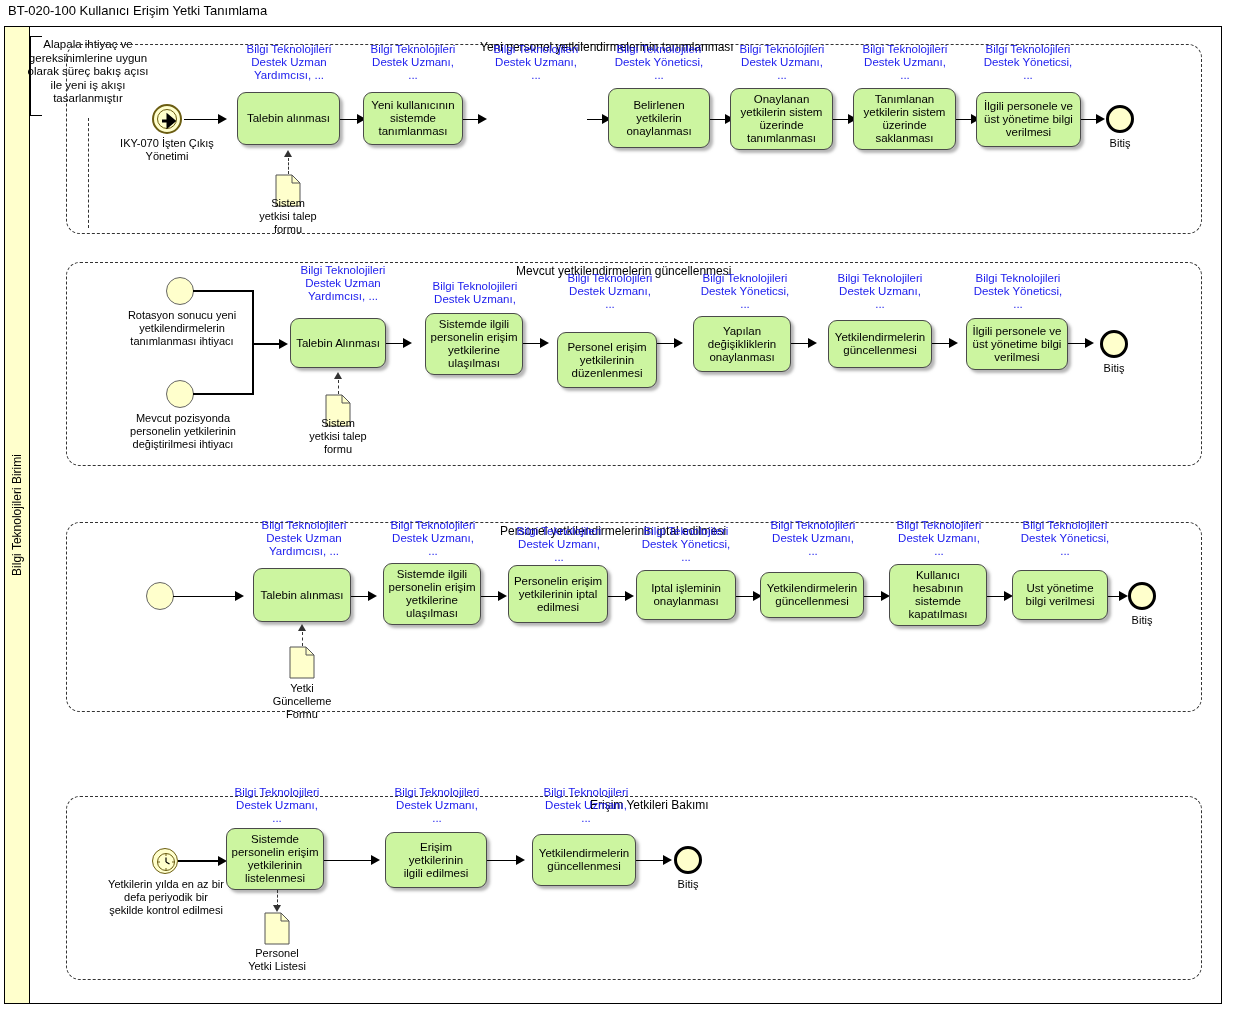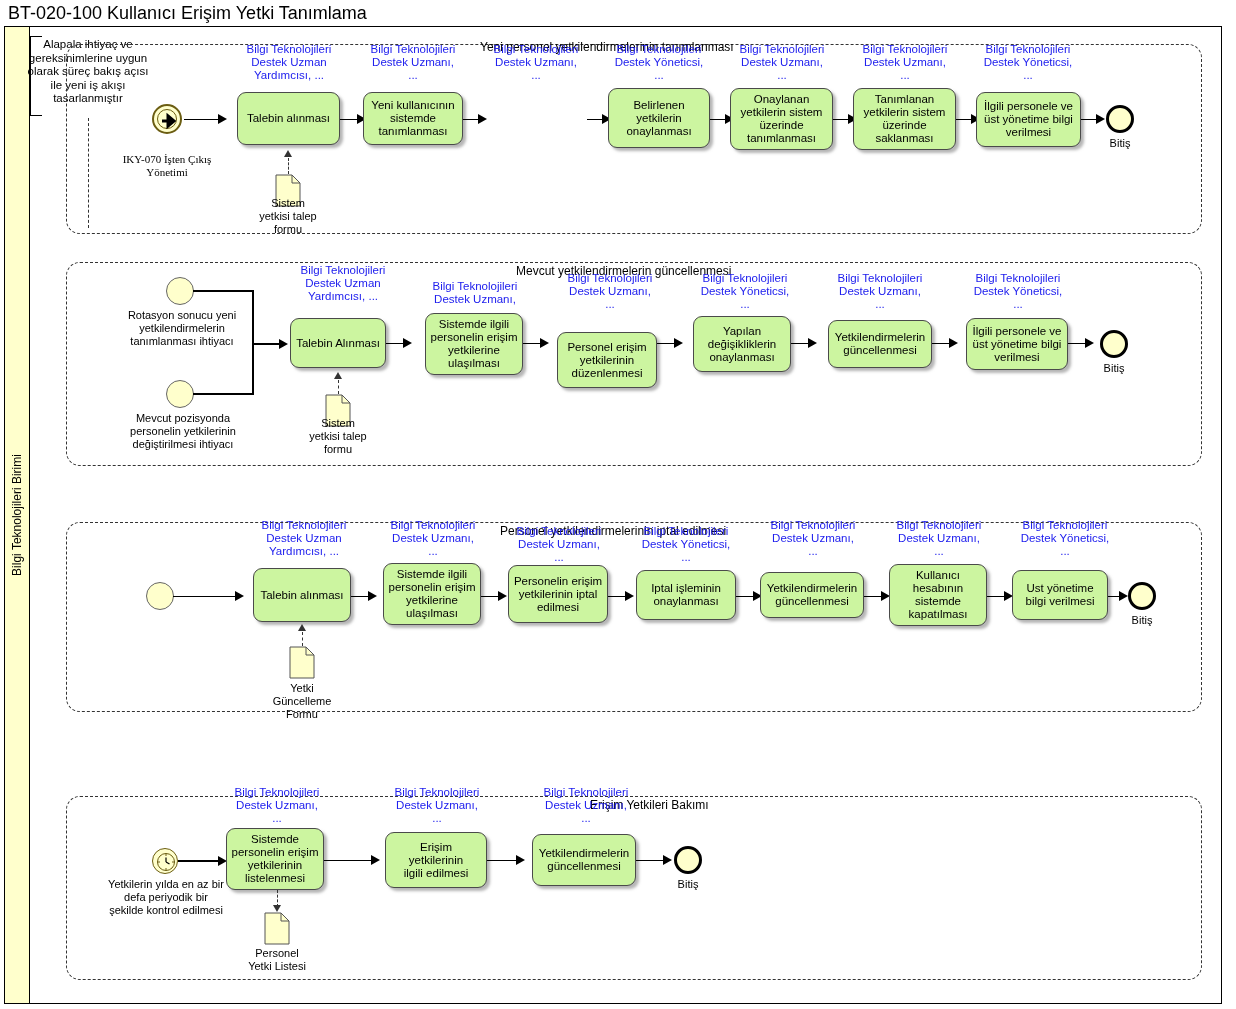--- a/index.html
+++ b/index.html
@@ -1,20 +1,20 @@
 <!DOCTYPE html>
 <html><head>
 <meta charset="utf-8">
 <style>
   html,body{margin:0;padding:0;background:#ffffff;}
   body{font-family:"Liberation Sans","DejaVu Sans",sans-serif;}
   #canvas{position:relative;width:1236px;height:1009px;overflow:hidden;background:#fff;}
 
   
-  .title{position:absolute;left:8px;top:3px;font-size:18px;color:#000;white-space:nowrap;}
+  .title{position:absolute;left:8px;top:3px;font-size:13px;color:#000;white-space:nowrap;}
 
   
   .pool{position:absolute;left:4px;top:26px;width:1218px;height:978px;border:1px solid #000;box-sizing:border-box;background:#fff;}
   .lane-head{position:absolute;left:5px;top:27px;width:25px;height:976px;background:#ffffcc;border-right:1px solid #000;box-sizing:border-box;}
   .lane-head span{position:absolute;left:50%;top:50%;transform:translate(-50%,-50%) rotate(-90deg);white-space:nowrap;font-size:12px;color:#000;}
 
   
   .group{position:absolute;border:1px dashed #333;border-radius:14px;box-sizing:border-box;background:transparent;}
   .group-title{position:absolute;font-size:12px;color:#000;white-space:nowrap;background:transparent;}
 
@@ -77,21 +77,21 @@
 
   <div class="group" style="left:66px;top:44px;width:1136px;height:190px;"></div>
   <div class="group-title" style="left:480px;top:40px;">Yeni personel yetkilendirmelerinin tanımlanması</div>
 
   <div class="ev ev-msg" style="left:152px;top:104px;width:30px;height:30px;">
     <div class="inner"></div>
     <svg width="30" height="30" viewBox="0 0 30 30" style="position:absolute;left:0;top:0;">
       <path d="M8 15 L18 15 M14 10 L20 15 L14 20 Z" stroke="#000" stroke-width="3" fill="#000"></path>
     </svg>
   </div>
-  <div class="evlabel" style="left: 117px; top: 153px; width: 100px; white-space: pre-line; font-family: Liberation Serif, serif;">IKY-070 İşten Çıkış
+  <div class="evlabel" style="left: 117px; top: 137px; width: 100px; white-space: pre-line;">IKY-070 İşten Çıkış
 Yönetimi</div>
 
   <div class="ln lnh" style="left:184px;top:118.5px;width:38px;"></div>
   <div class="arrowR" style="left:218px;top:114px;"></div>
 
   <div class="role" style="left: 235px; top: 43px; width: 108px; white-space: pre-line;">Bilgi Teknolojileri
 Destek Uzman
 Yardımcısı, ...</div>
   <div class="task" style="left: 237px; top: 92px; width: 103px; height: 53px; white-space: pre-line;">Talebin alınması</div>
 

